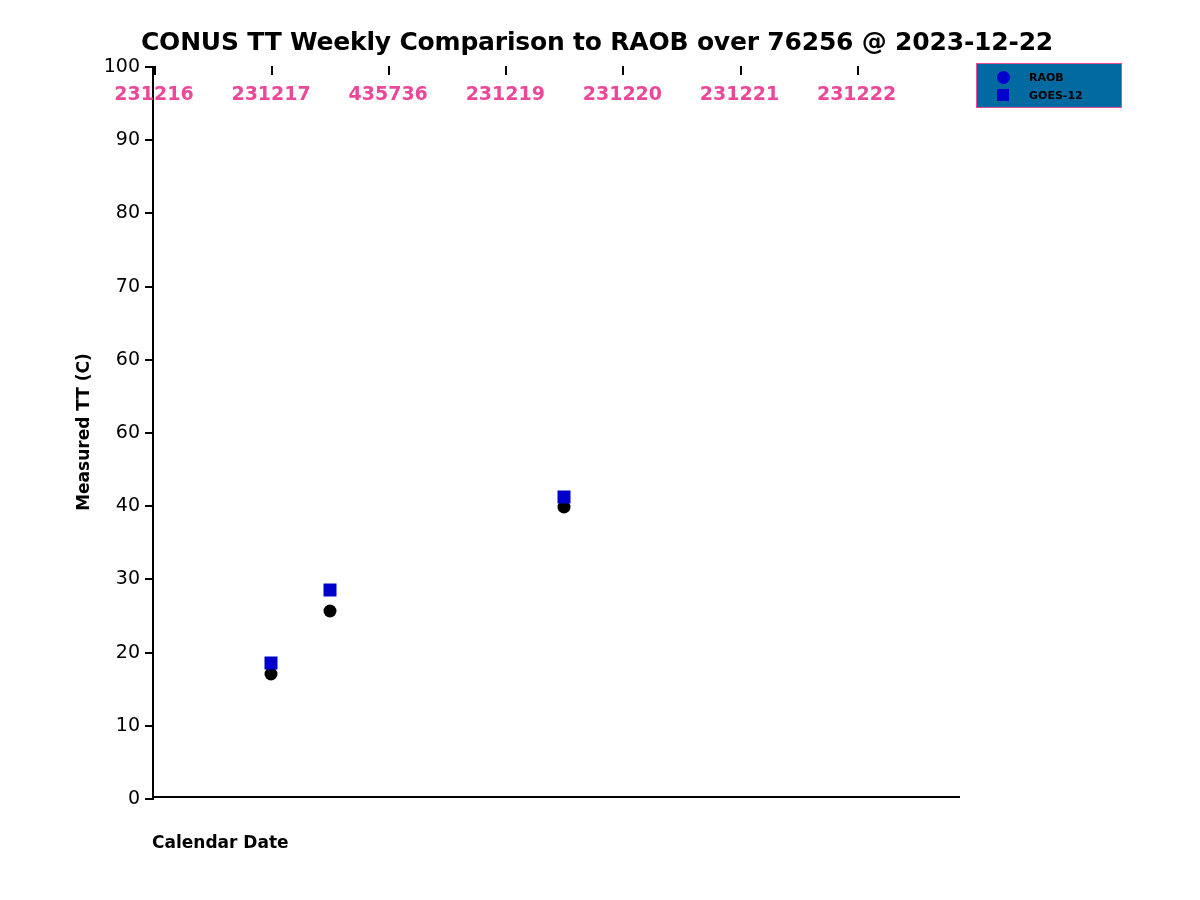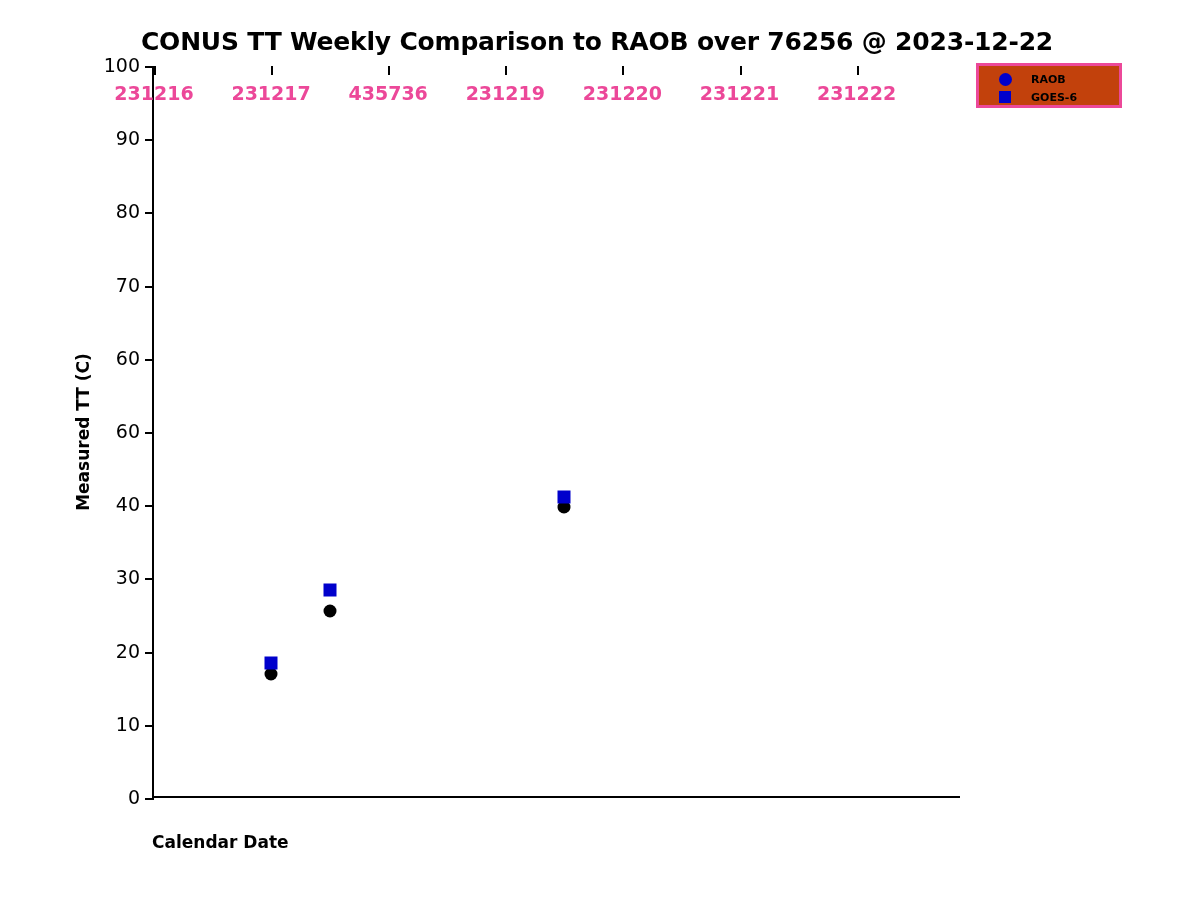--- a/index.html
+++ b/index.html
@@ -159,22 +159,22 @@
     background: #0000cc;
   }
 
   
   #legend {
     position: absolute;
     left: 959px;
     top: 63px;
     width: 146px;
     height: 45px;
-    border: 3px solid #ec4899;
-    background: #c2410c;
+    border: 1px solid #ec4899;
+    background: #0369a1;
     box-sizing: border-box;
   }
   .legend-row {
     position: absolute;
     left: 0;
     width: 100%;
     height: 20px;
     display: flex;
     align-items: center;
   }
@@ -309,17 +309,17 @@
     <div class="legend-row r0">
       <div class="legend-marker-box">
         <div class="legend-circle"></div>
       </div>
       <div class="legend-label">RAOB</div>
     </div>
     <div class="legend-row r1">
       <div class="legend-marker-box">
         <div class="legend-square"></div>
       </div>
-      <div class="legend-label">GOES-6</div>
+      <div class="legend-label">GOES-12</div>
     </div>
   </div>
 
 </div>
 
 </body></html>

